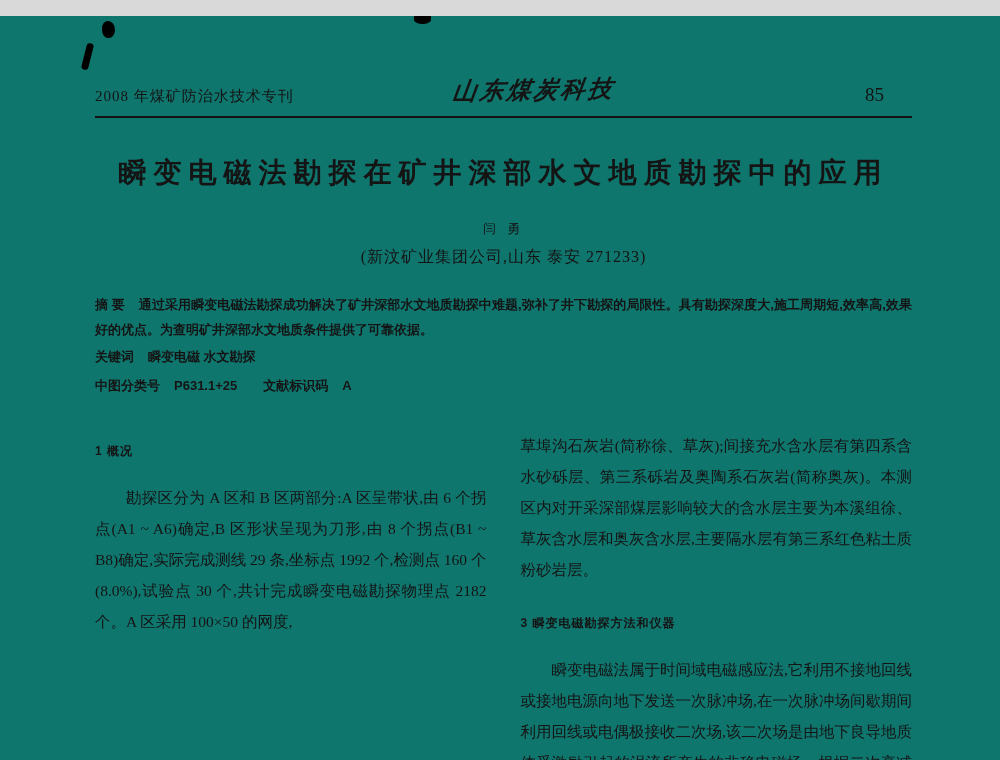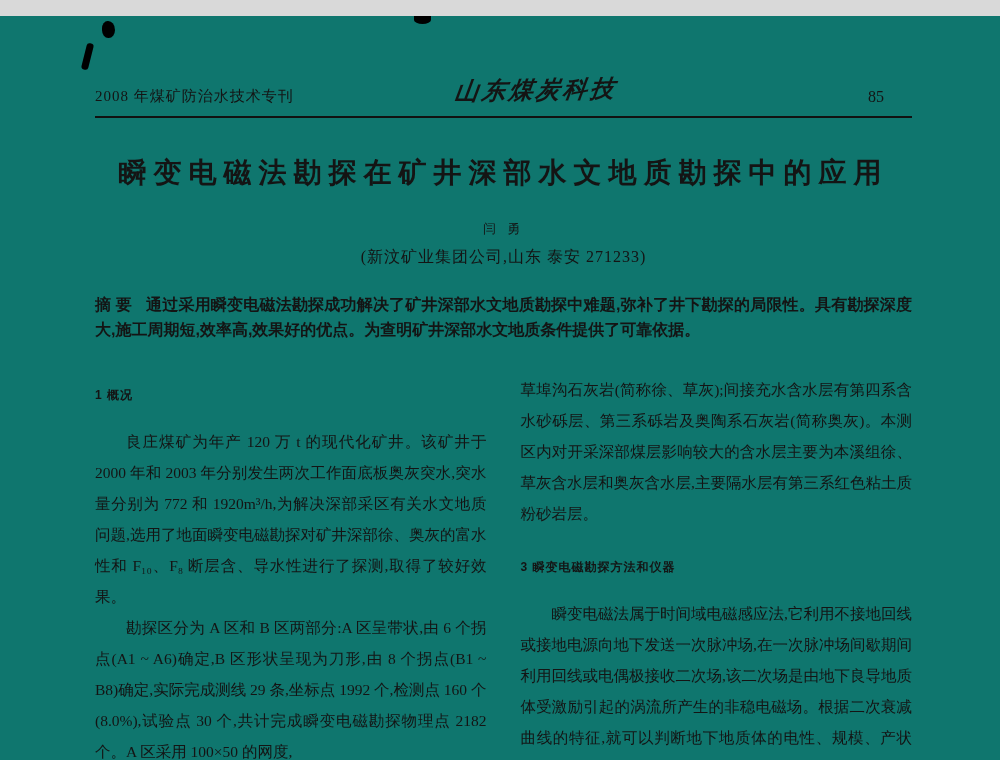--- a/index.html
+++ b/index.html
@@ -36,21 +36,21 @@
   .journal-masthead {
     font-size: 24px;
     font-weight: bold;
     font-style: italic;
     letter-spacing: 3px;
     transform: skewX(-8deg) rotate(-1deg);
     white-space: nowrap;
     margin-right: 90px;
   }
   .journal-page-number {
-    font-size: 16px;
+    font-size: 19px;
     padding-right: 28px;
   }
   .header-rule {
     border: none;
     border-top: 2px solid #111;
     margin: 10px 0 0 0;
   }
 
   
   .article-title {
@@ -70,21 +70,21 @@
   }
   .article-affiliation {
     margin-top: 9px;
     text-align: center;
     font-size: 16px;
     letter-spacing: 1px;
   }
   .meta-block {
     margin-top: 24px;
     font-family: "Liberation Sans", sans-serif;
-    font-size: 16px;
+    font-size: 13px;
     font-weight: bold;
     line-height: 25px;
   }
   .abstract-line { text-align: justify; }
   .meta-label { margin-right: 14px; white-space: nowrap; }
   .meta-sep { display: inline-block; width: 26px; }
   .keywords-line { margin-top: 2px; }
   .clc-line { margin-top: 4px; }
 
   
@@ -160,27 +160,32 @@
 
     <h1 class="article-title">瞬变电磁法勘探在矿井深部水文地质勘探中的应用</h1>
 
     <div class="article-author">闫 勇</div>
     <div class="article-affiliation">(新汶矿业集团公司,山东 泰安 271233)</div>
 
     <div class="meta-block">
       <div class="abstract-line">
         <span class="meta-label">摘 要</span><span>通过采用瞬变电磁法勘探成功解决了矿井深部水文地质勘探中难题,弥补了井下勘探的局限性。具有勘探深度大,施工周期短,效率高,效果好的优点。为查明矿井深部水文地质条件提供了可靠依据。</span>
       </div>
+      <div class="keywords-line">
+        <span class="meta-label">关键词</span><span>瞬变电磁  水文勘探</span>
+      </div>
+      <div class="clc-line">
+        <span class="meta-label">中图分类号</span><span>P631.1+25</span><span class="meta-sep"></span><span class="meta-label">文献标识码</span><span>A</span>
+      </div>
     </div>
 
     <div class="columns">
 
       <div class="col">
         <h2 class="section-heading">1 概况</h2>
-        <p class="body-para">良庄煤矿为年产 120 万 t 的现代化矿井。该矿井于 2000 年和 2003 年分别发生两次工作面底板奥灰突水,突水量分别为 772 和 1920m³/h,为解决深部采区有关水文地质问题,选用了地面瞬变电磁勘探对矿井深部徐、奥灰的富水性和 F₁₀、F₈ 断层含、导水性进行了探测,取得了较好效果。</p>
         <p class="body-para">勘探区分为 A 区和 B 区两部分:A 区呈带状,由 6 个拐点(A1 ~ A6)确定,B 区形状呈现为刀形,由 8 个拐点(B1 ~ B8)确定,实际完成测线 29 条,坐标点 1992 个,检测点 160 个(8.0%),试验点 30 个,共计完成瞬变电磁勘探物理点 2182 个。A 区采用 100×50 的网度,</p>
       </div>
 
       <div class="col">
         <p class="body-para continuation">草埠沟石灰岩(简称徐、草灰);间接充水含水层有第四系含水砂砾层、第三系砾岩及奥陶系石灰岩(简称奥灰)。本测区内对开采深部煤层影响较大的含水层主要为本溪组徐、草灰含水层和奥灰含水层,主要隔水层有第三系红色粘土质粉砂岩层。</p>
         <h2 class="section-heading mid">3 瞬变电磁勘探方法和仪器</h2>
         <p class="body-para">瞬变电磁法属于时间域电磁感应法,它利用不接地回线或接地电源向地下发送一次脉冲场,在一次脉冲场间歇期间利用回线或电偶极接收二次场,该二次场是由地下良导地质体受激励引起的涡流所产生的非稳电磁场。根据二次衰减曲线的特征,就可以判断地下地质体的电性、规模、产状等。该方法具有对低阻地</p>
       </div>
 
     </div>

